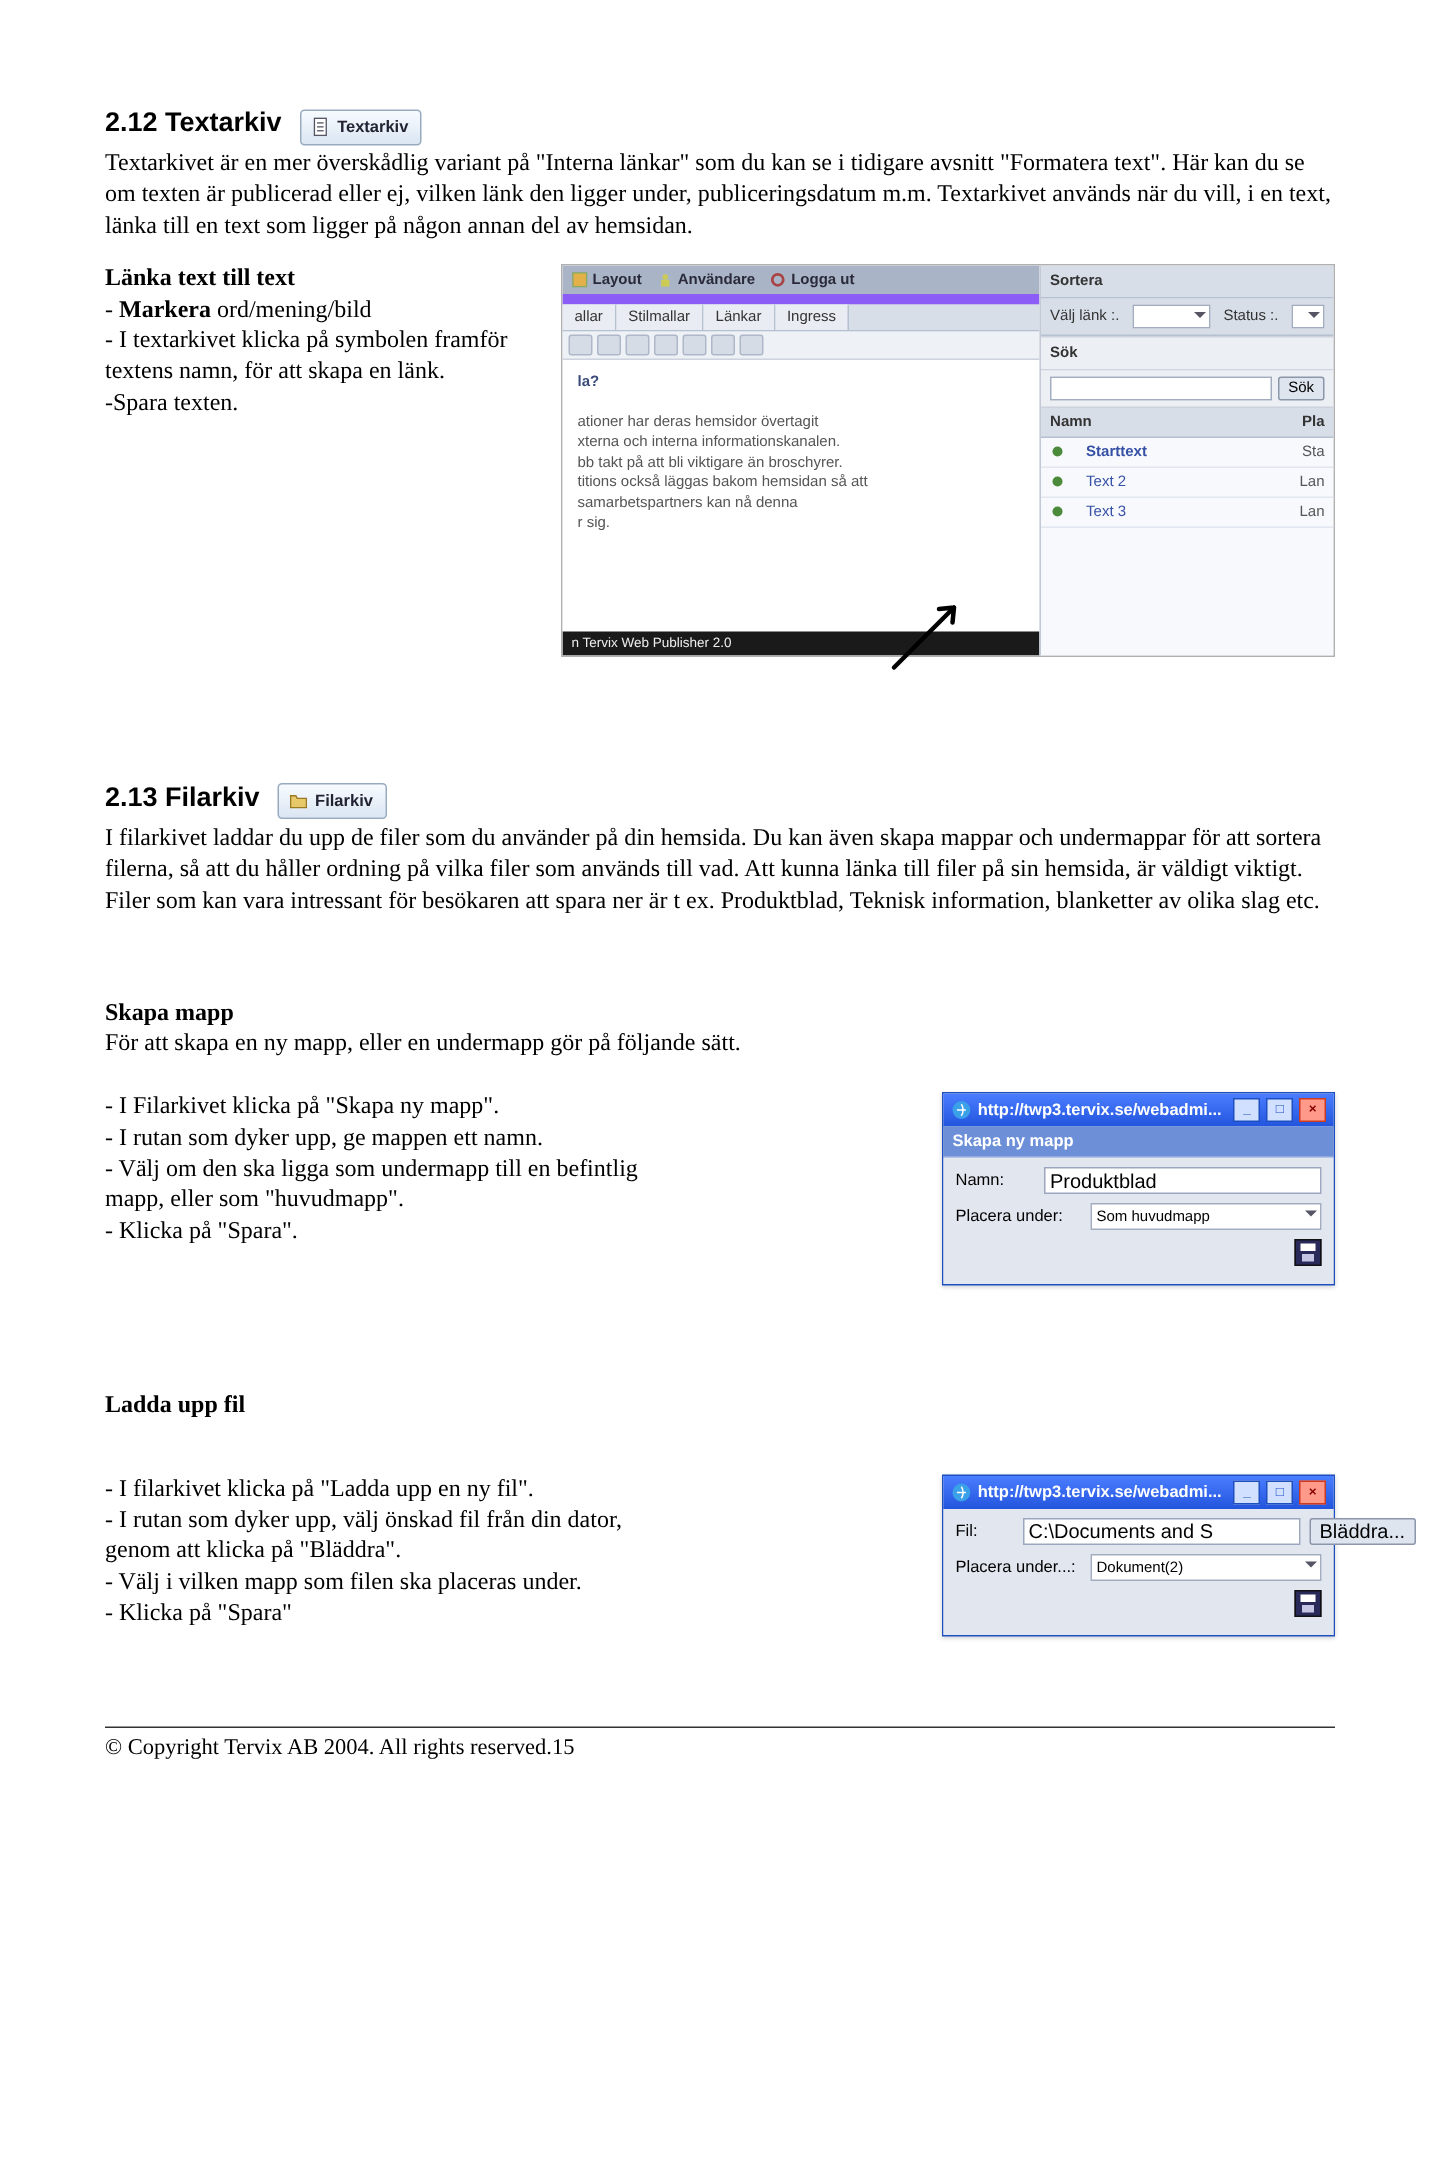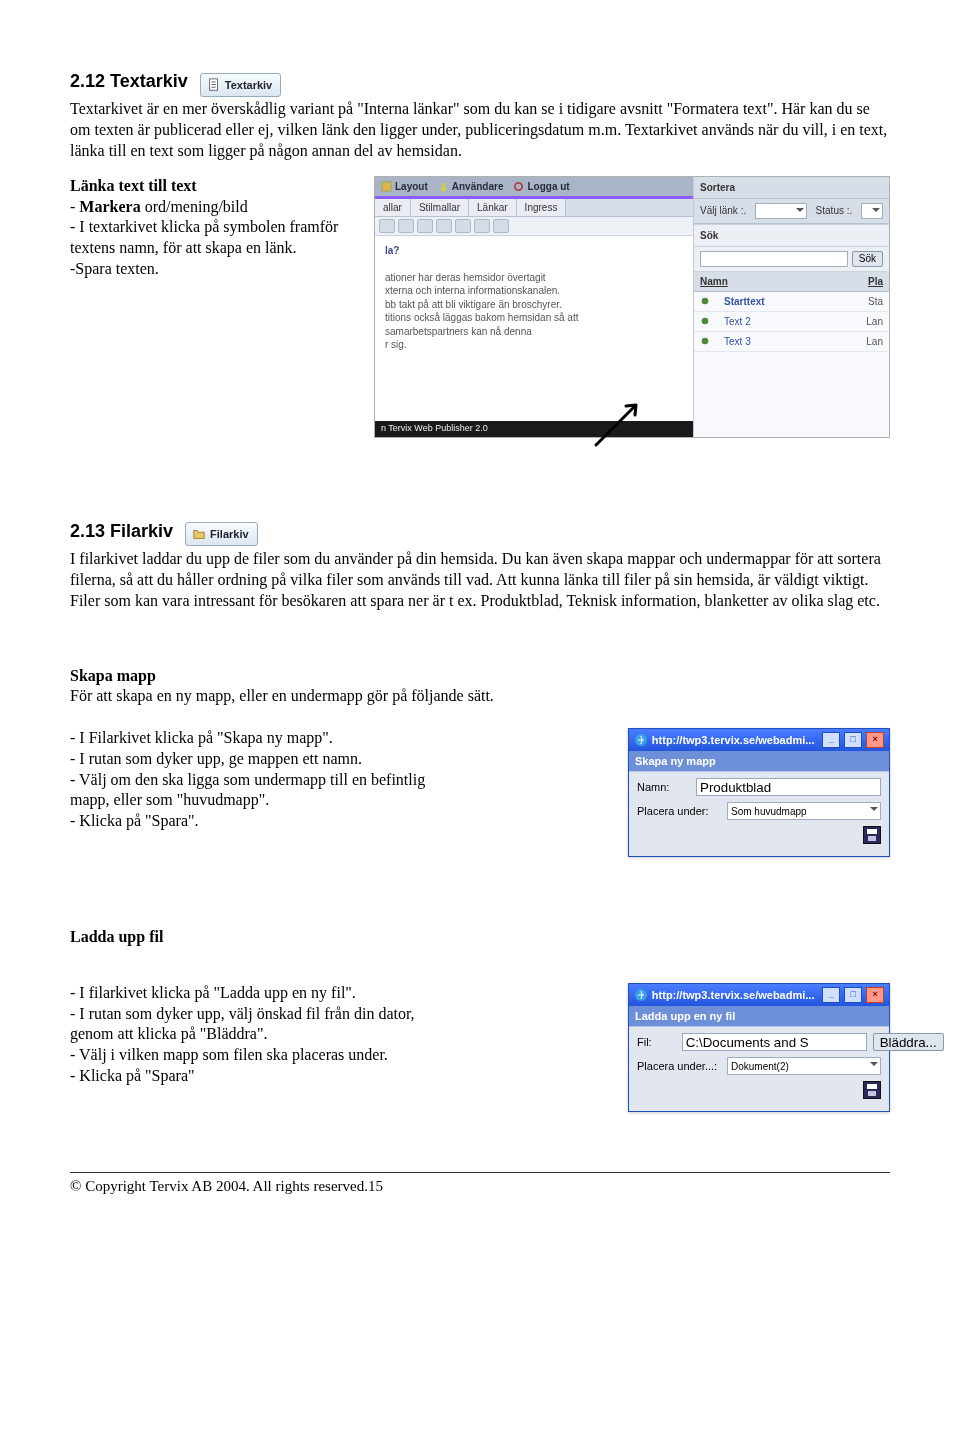--- a/index.html
+++ b/index.html
@@ -57,21 +57,21 @@
     overflow: hidden;
   }
   .editor-left {
     width: 62%;
     background: #fafafa;
     display: flex;
     flex-direction: column;
   }
   .editor-toolbar {
     background: #a9b5c6;
-    border-bottom: 3px solid #8b5cf6;
+    border-bottom: 7px solid #8b5cf6;
     display: flex;
     gap: 10px;
     padding: 3px 6px;
     font-weight: bold;
     color: #2a2a3a;
     align-items: center;
   }
   .editor-toolbar span { display:flex; align-items:center; gap:3px; }
   .editor-toolbar svg{width:11px;height:11px;}
   .editor-tabs {
@@ -122,21 +122,21 @@
   .sok-row{
     background:#eceff3;padding:4px 6px;border-bottom:1px solid #ccd3de;display:flex;gap:4px;align-items:center;
   }
   .sok-row input{
     flex:1;border:1px solid #a3adc0;height:14px;font-size:10px;padding:0 3px;
   }
   .sok-row button{
     border:1px solid #8b96aa;background:#dfe5ee;border-radius:2px;font-size:10px;padding:0 6px;height:16px;
   }
   .list-head{
-    background:#d8dee8;padding:3px 6px;display:flex;justify-content:space-between;border-bottom:1px solid #b5c0d0;font-weight:bold;text-decoration:underline;
+    background:#d8dee8;padding:3px 6px;display:flex;justify-content:space-between;border-bottom:1px solid #b5c0d0;font-weight:bold;
   }
   .list-body{flex:1;background:#f7f9fc;}
   .list-body .row2{
     display:flex;align-items:center;gap:14px;padding:3px 6px;border-bottom:1px solid #e2e6ee;color:#3651a6;
   }
   .row2 svg{width:10px;height:10px;}
   .row2.plain{color:#555;}
   .arrow-overlay{
     position:relative;margin-top:-48px;margin-left:42%;width:60px;height:60px;pointer-events:none;
   }
@@ -388,21 +388,20 @@
           <svg width="14" height="14" viewBox="0 0 14 14">
               <circle cx="7" cy="7" r="6" fill="#3aa0e8"></circle>
               <path d="M4 7h6M7 3a8 8 0 010 8" stroke="#fff" fill="none"></path>
             </svg>
           <span>http://twp3.tervix.se/webadmi...</span>
           <span class="spacer"></span>
           <span class="win-btn">_</span>
           <span class="win-btn">□</span>
           <span class="win-btn close">×</span>
         </div>
-        <div class="win-sub">Ladda upp en ny fil</div>
         <div class="win-body">
           <div class="win-row">
             <label>Fil:</label>
             <input style="flex: 1 1 0%; margin-left: 24px;" value="C:\Documents and S">
             <button>Bläddra...</button>
           </div>
           <div class="win-row">
             <label>Placera under...:</label>
             <span class="drop" style="background:#fff;padding:0 3px;line-height:16px;">
               <span style="font-size:10px;">Dokument(2)</span>

